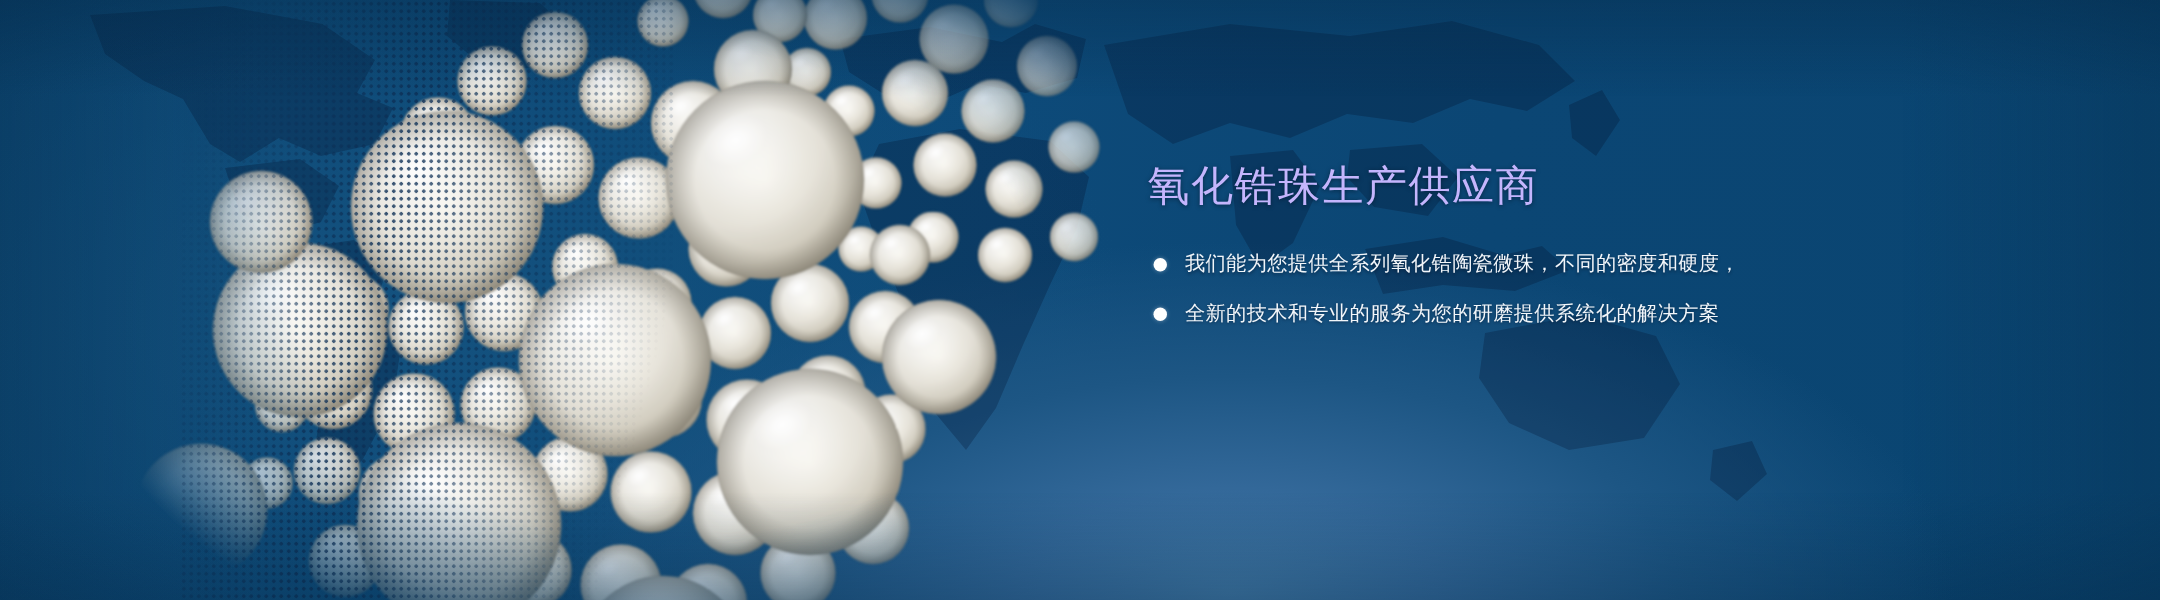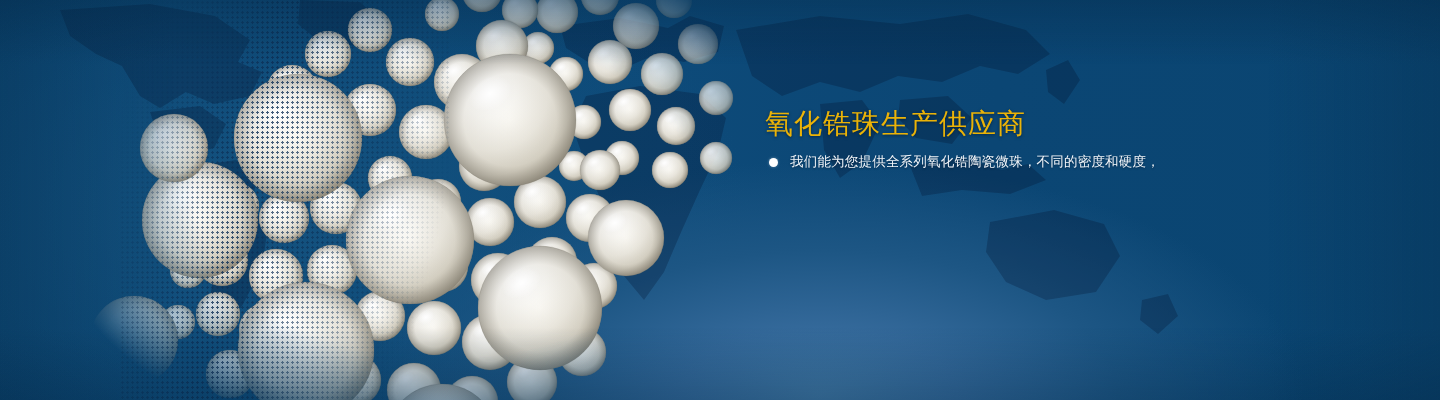--- a/index.html
+++ b/index.html
@@ -68,29 +68,29 @@
   
   #copy {
     position:absolute;
     left:765px; top:106px;
     width:470px;
   }
 
   #headline {
     font-size:28px;
     line-height:36px;
-    color:#eab308;
+    color:#c4b5fd;
     font-weight:400;
     letter-spacing:1px;
     text-shadow:0 1px 3px rgba(0,14,30,.55);
     white-space:nowrap;
   }
 
   #bullets {
-    margin-top:8px;
+    margin-top:22px;
     list-style:none;
   }
 
   .bullet {
     position:relative;
     padding-left:25px;
     margin-bottom:8px;
     font-size:13.5px;
     line-height:24.5px;
     color:#f2f6fa;
@@ -430,17 +430,21 @@
 
     <div id="headline">氧化锆珠生产供应商</div>
 
     <ul id="bullets">
 
       <li class="bullet">
         <span class="dot"></span>
         <span class="btext">我们能为您提供全系列氧化锆陶瓷微珠，不同的密度和硬度，</span>
       </li>
 
+      <li class="bullet">
+        <span class="dot"></span>
+        <span class="btext">全新的技术和专业的服务为您的研磨提供系统化的解决方案</span>
+      </li>
 
 
     </ul>
   </div>
 </div>
 
 </body></html>

